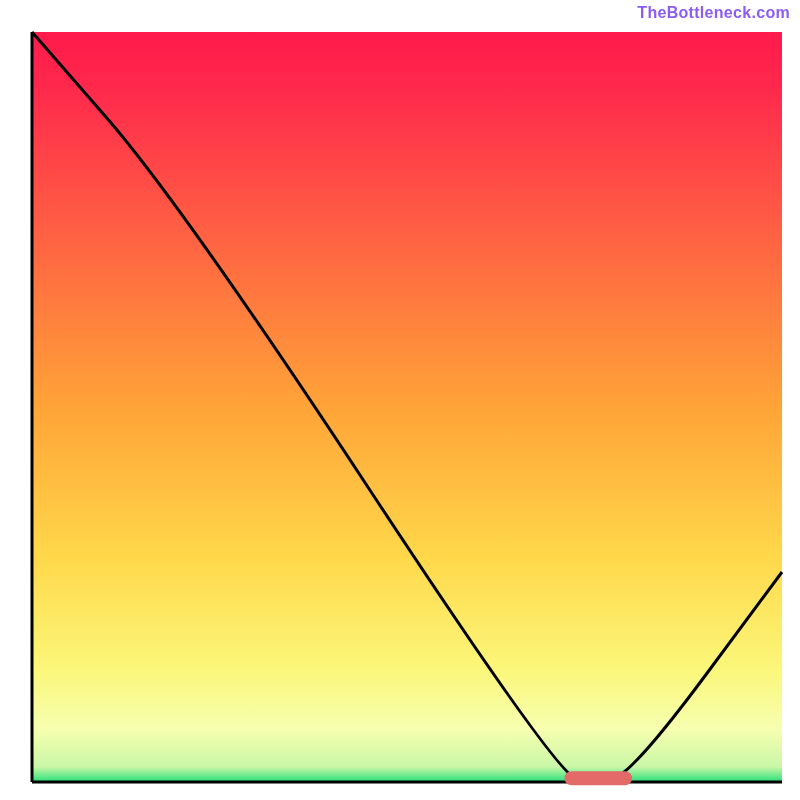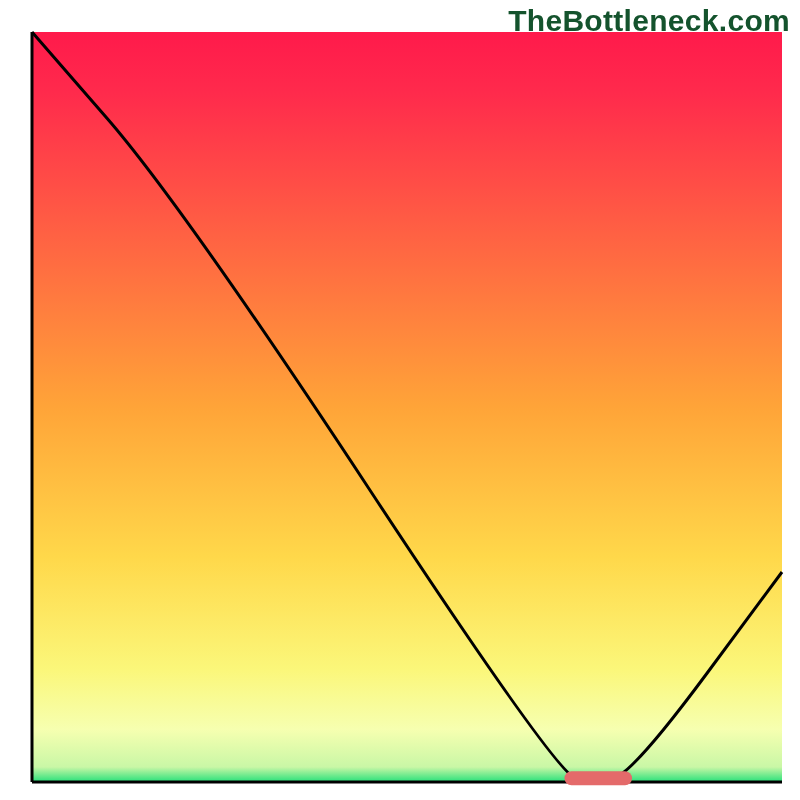--- a/index.html
+++ b/index.html
@@ -12,23 +12,23 @@
   }
   .stage {
     position: relative;
     width: 800px;
     height: 800px;
   }
   .watermark {
     position: absolute;
     top: 4px;
     right: 10px;
-    font-size: 30px;
+    font-size: 16px;
     font-weight: 600;
-    color: #14532d;
+    color: #8b5cf6;
     letter-spacing: 0.3px;
   }
   svg {
     position: absolute;
     top: 0;
     left: 0;
   }
 </style>
 </head>
 <body>

